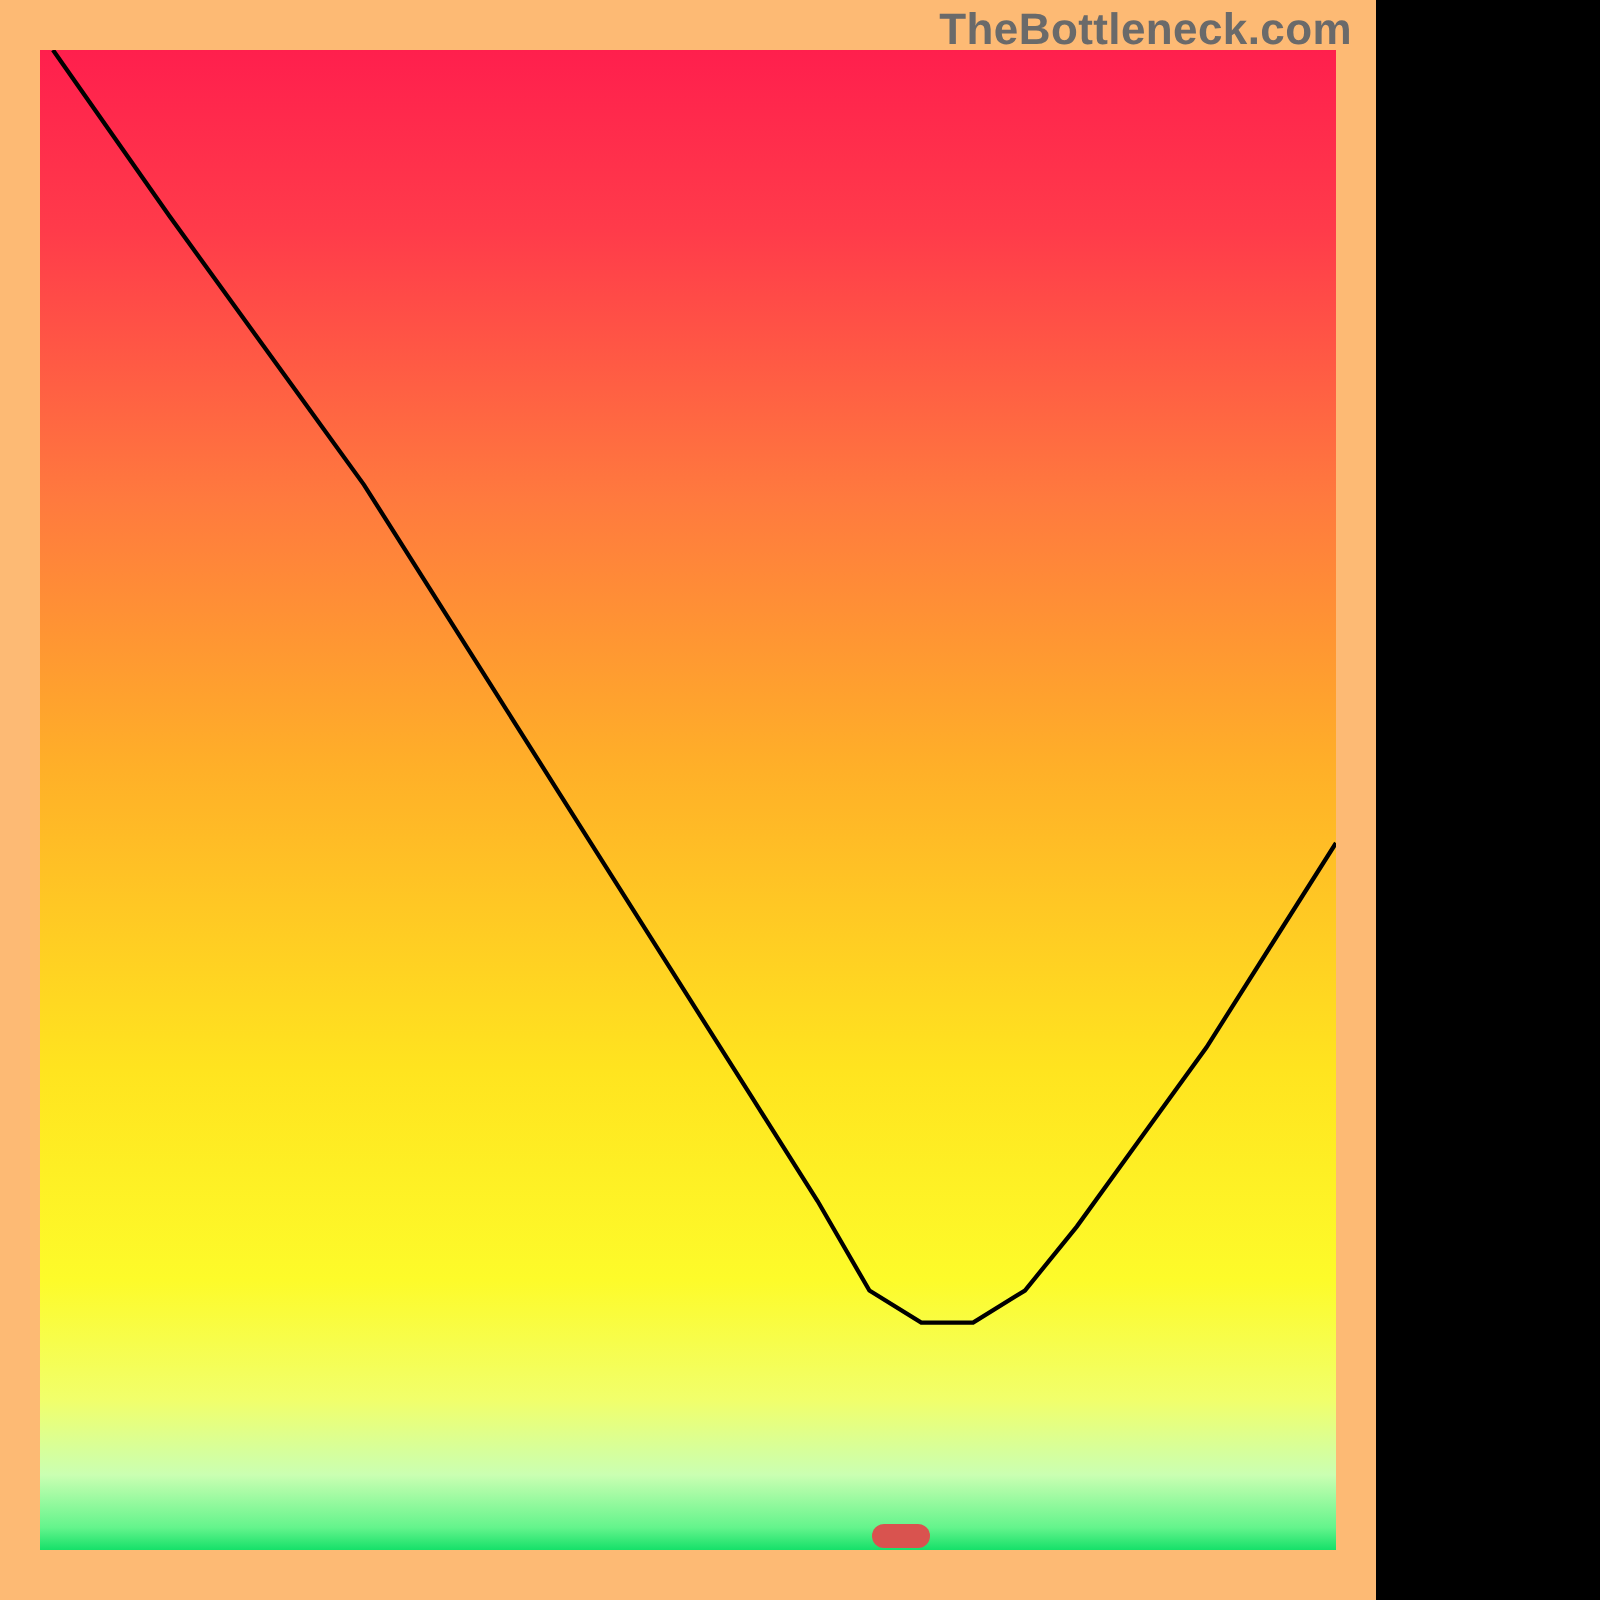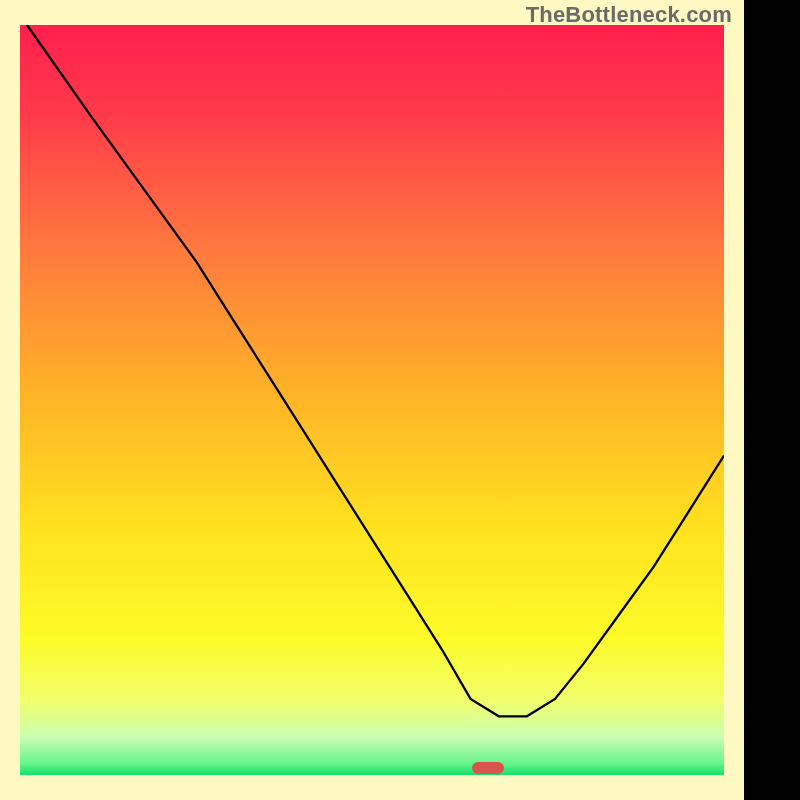--- a/index.html
+++ b/index.html
@@ -5,23 +5,23 @@
   html, body {
     margin: 0;
     padding: 0;
     width: 800px;
     height: 800px;
     background: #000;
     overflow: hidden;
   }
   .frame {
     position: relative;
-    width: 744px;
+    width: 688px;
     height: 800px;
-    background: #fef9c3;
+    background: #fdba74;
   }
   .watermark {
     position: absolute;
     top: 2px;
     right: 12px;
     font-family: Arial, Helvetica, sans-serif;
     font-size: 22px;
     font-weight: 600;
     color: #6a6a6a;
     letter-spacing: 0.2px;

